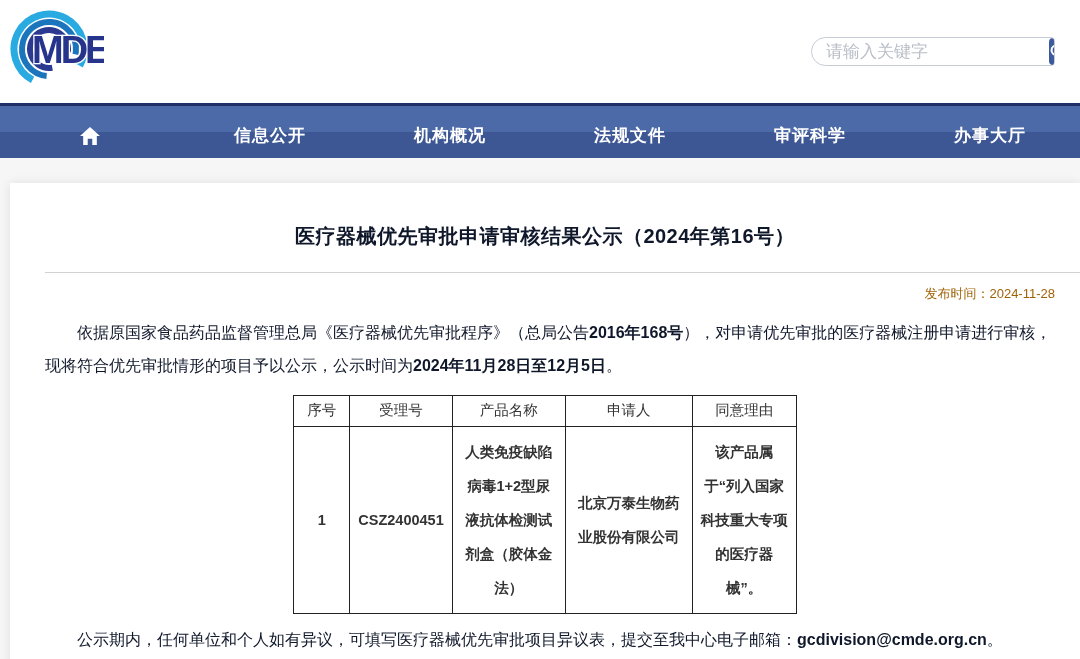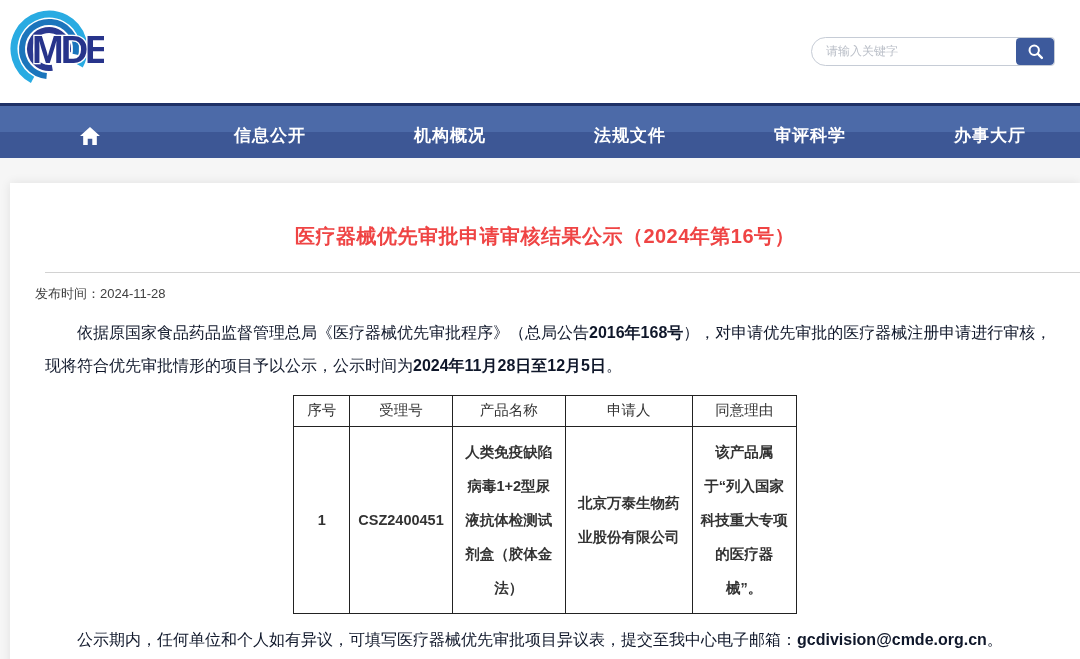--- a/index.html
+++ b/index.html
@@ -25,21 +25,21 @@
     font-weight:600;
   }
   .search {
     margin-left:auto; display:flex; align-items:stretch;
     width:244px; height:29px;
     border:1px solid #c6ccd6; border-radius:15px 4px 4px 15px;
     overflow:hidden; background:#fff;
   }
   .search input {
     flex:1; border:none; outline:none; padding:0 14px;
-    font-size:12px; color:#333; font-family:Liberation Serif, serif; background:transparent;
+    font-size:17px; color:#333; font-family:Liberation Serif, serif; background:transparent;
   }
   .search input::placeholder { color:#b9bec7; }
   .search-btn {
     width:38px; border:none; background:#3d5a9c; cursor:pointer;
     display:flex; align-items:center; justify-content:center;
     border-radius:4px;
   }
   
   .nav {
     height:55px; border-top:3px solid #1f3166;
@@ -52,28 +52,28 @@
     padding-top:7px; cursor:pointer;
   }
   
   .card {
     margin:25px 0 0 10px; background:#fff;
     box-shadow:0 0 10px rgba(0,0,0,.09);
     min-height:476px;
     padding:24px 25px 30px 25px;
   }
   .page-title {
-    text-align:center; font-size:20px; font-weight:600; color:#ef4444;
+    text-align:center; font-size:20px; font-weight:600; color:#0f172a;
     letter-spacing:.5px; margin-top:16px;
   }
   .divider {
     border:0; border-top:1px solid #d2d2d2;
     margin:22px -25px 12px 10px;
   }
-  .publish { color:#404040; font-size:13px; margin-bottom:14px; }
+  .publish { text-align:right; color:#a16207; font-size:13px; margin-bottom:14px; }
   .para {
     font-size:16px; line-height:2.05; text-indent:2em; color:#0f172a;
     padding-left:10px;
   }
   .seg-b { font-weight:bold; }
   
   table.results {
     border-collapse:collapse; margin:12px auto 0; table-layout:fixed;
   }
   table.results th, table.results td {

